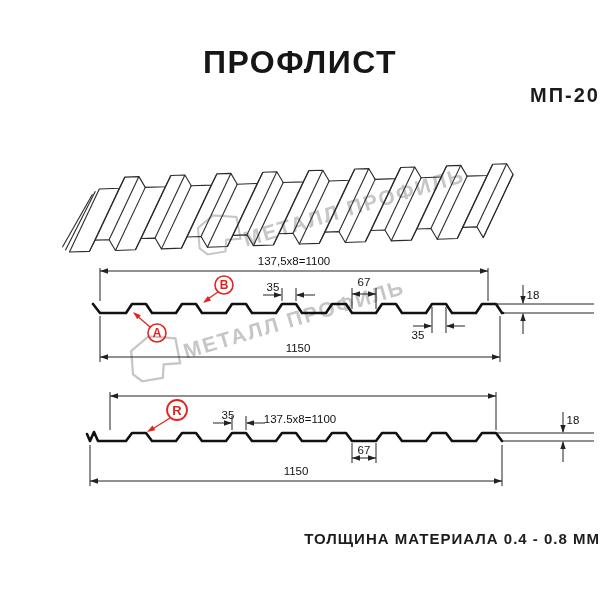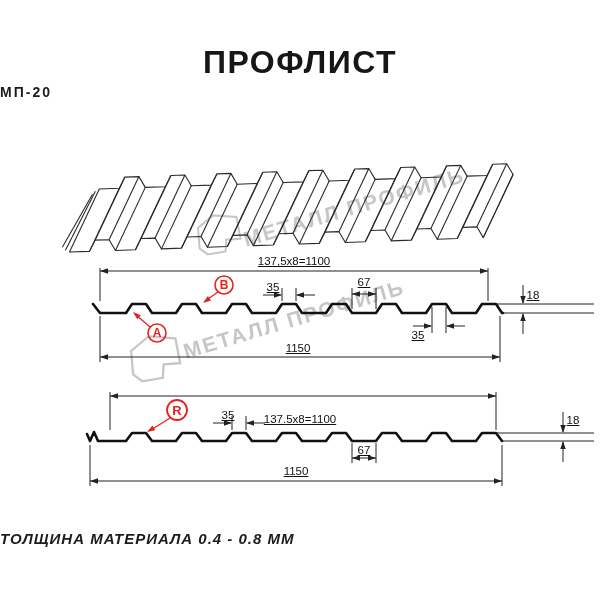--- a/index.html
+++ b/index.html
@@ -1,26 +1,26 @@
 <!DOCTYPE html>
 <html><head>
 <meta charset="utf-8">
 <style>
   html,body{margin:0;padding:0;background:#fff;}
   .stage{position:relative;width:600px;height:600px;background:#fff;overflow:hidden;
          font-family:"Liberation Sans",sans-serif;border-radius:31px;}
   .title{position:absolute;left:0;top:44px;width:600px;text-align:center;
          font-size:32px;font-weight:bold;letter-spacing:1.5px;color:#161616;}
-  .subtitle{position:absolute;left:0;top:84px;width:600px;text-align:left;
-         font-size:14px;font-weight:bold;letter-spacing:2px;color:#1c1c1c;}
-  .footer{position:absolute;left:0;top:530px;width:600px;text-align:left;
-         font-size:15px;font-weight:bold;letter-spacing:1px;color:#1c1c1c;font-style:italic;}
+  .subtitle{position:absolute;left:0;top:84px;width:600px;text-align:right;
+         font-size:20px;font-weight:bold;letter-spacing:2px;color:#1c1c1c;}
+  .footer{position:absolute;left:0;top:530px;width:600px;text-align:right;
+         font-size:15px;font-weight:bold;letter-spacing:1px;color:#1c1c1c;}
   svg.lineart{position:absolute;left:0;top:0;z-index:1;}
   .dim{position:absolute;transform:translate(-50%,-50%);font-size:11.5px;color:#111;
-       white-space:nowrap;z-index:2;text-decoration:underline;}
+       white-space:nowrap;z-index:2;}
   .marker{position:absolute;transform:translate(-50%,-50%);font-size:12px;font-weight:bold;
        color:#e2241f;z-index:3;}
   .wm-text{position:absolute;transform:rotate(-16.5deg);transform-origin:left center;
        font-size:21px;font-weight:bold;letter-spacing:2px;color:#c6c6c6;
        white-space:nowrap;z-index:0;}
   .txt{z-index:2;}
 </style>
 </head>
 <body>
 

